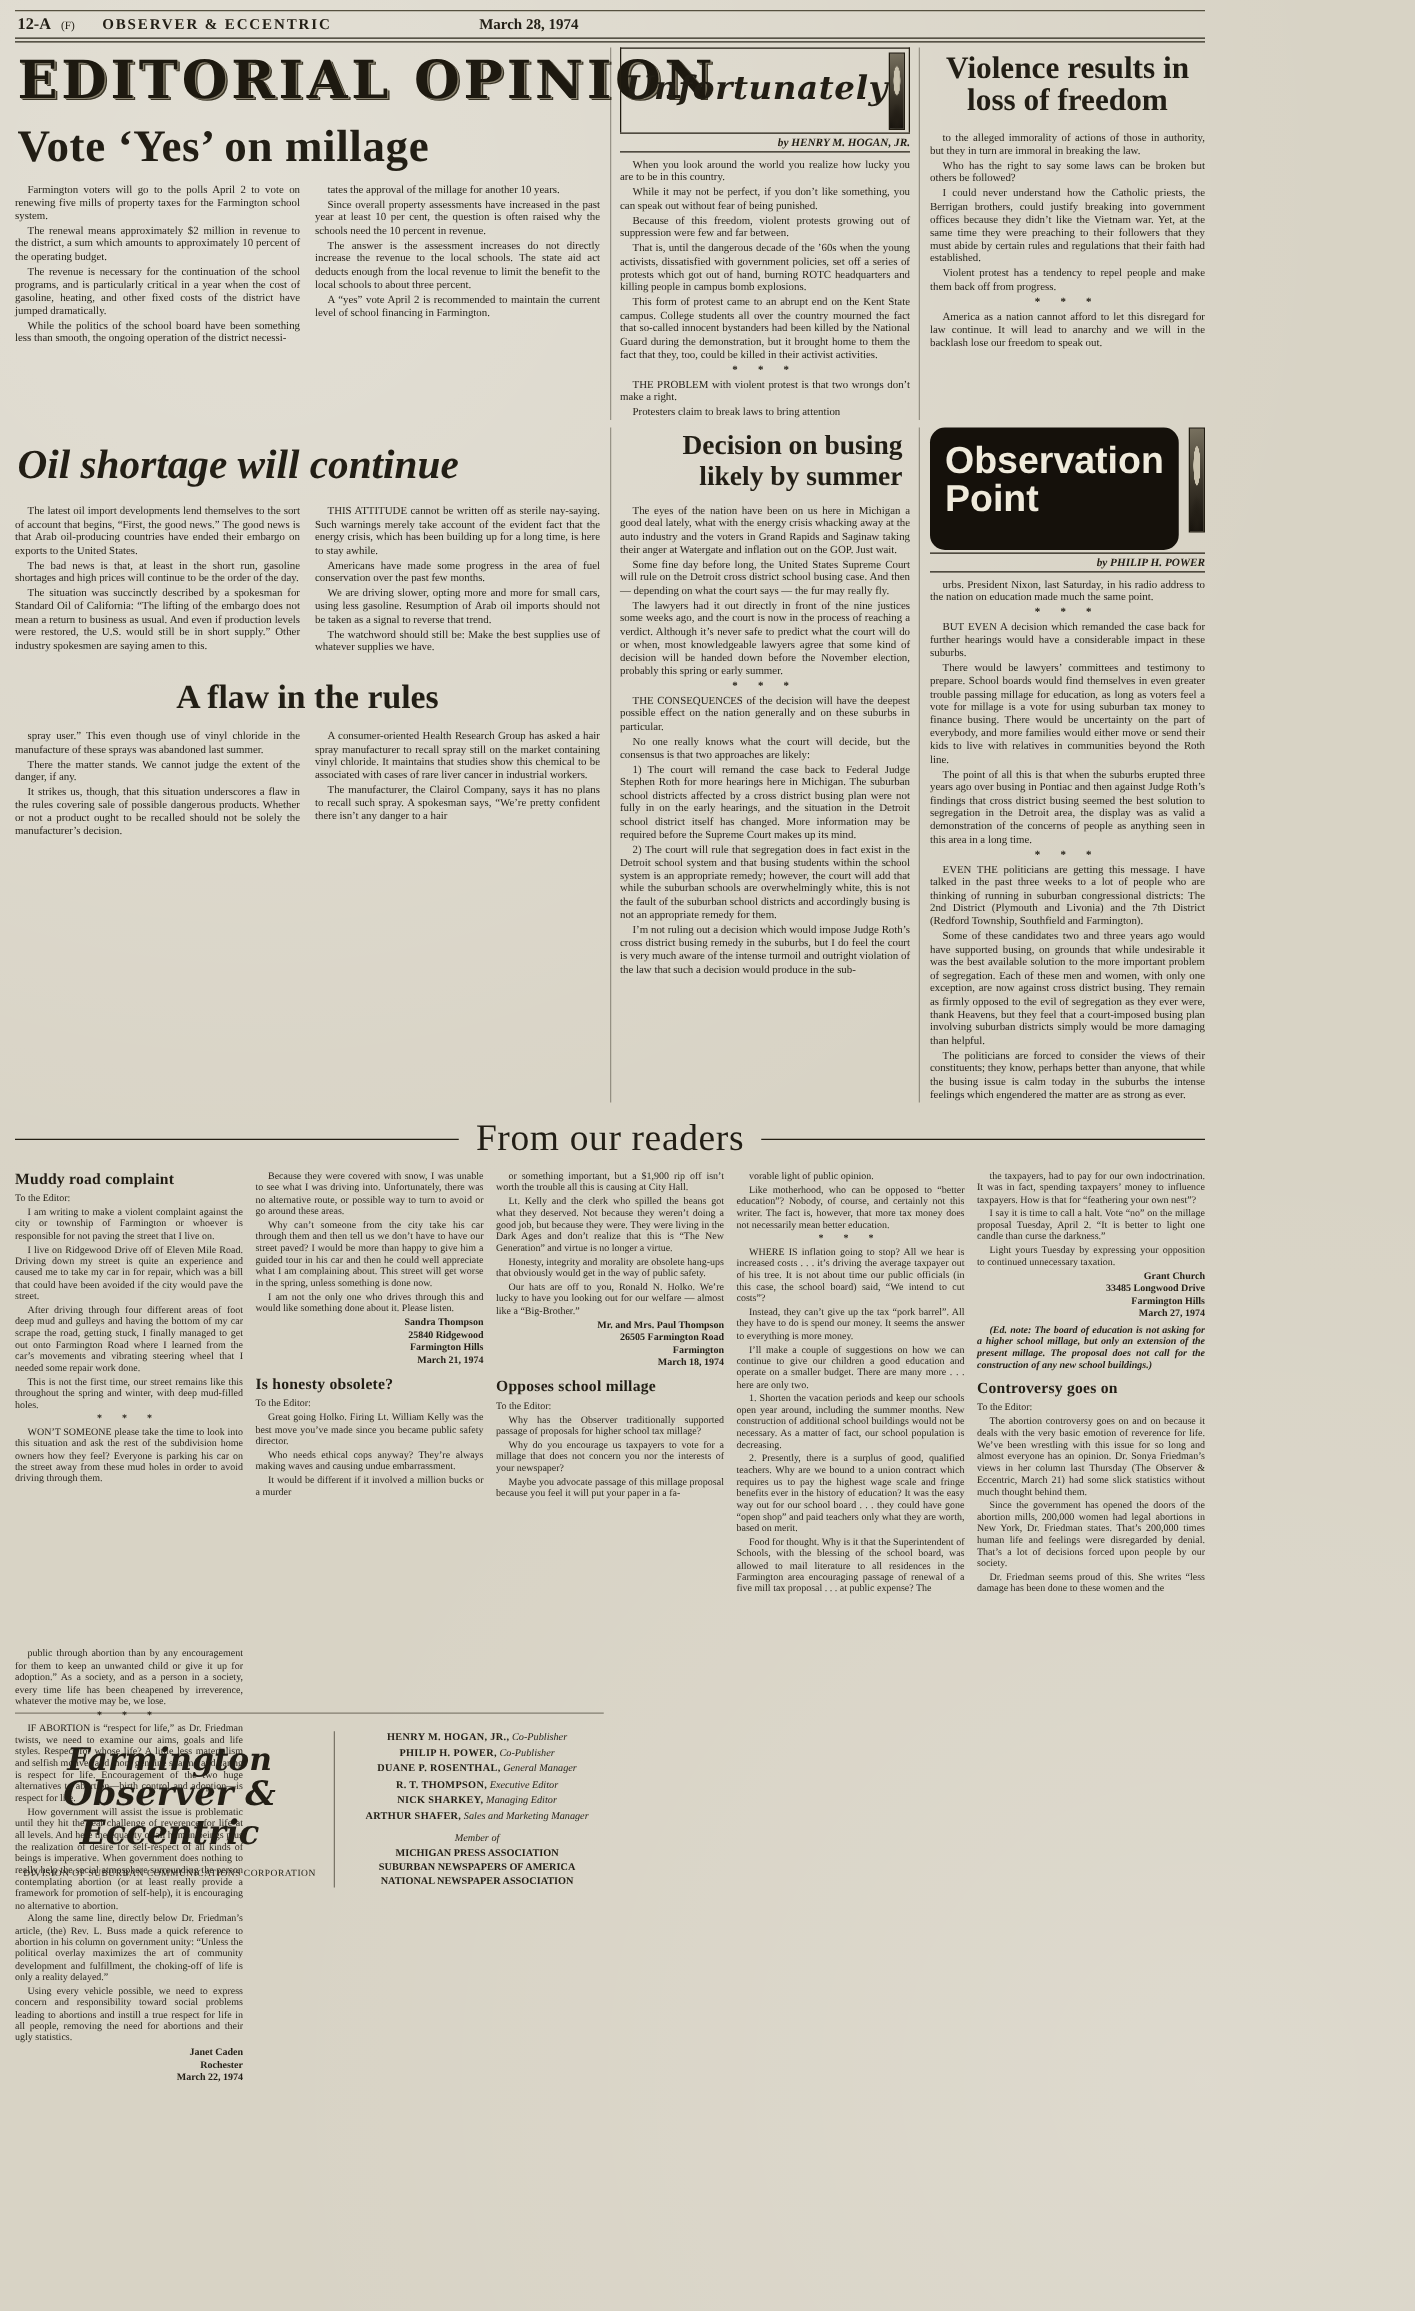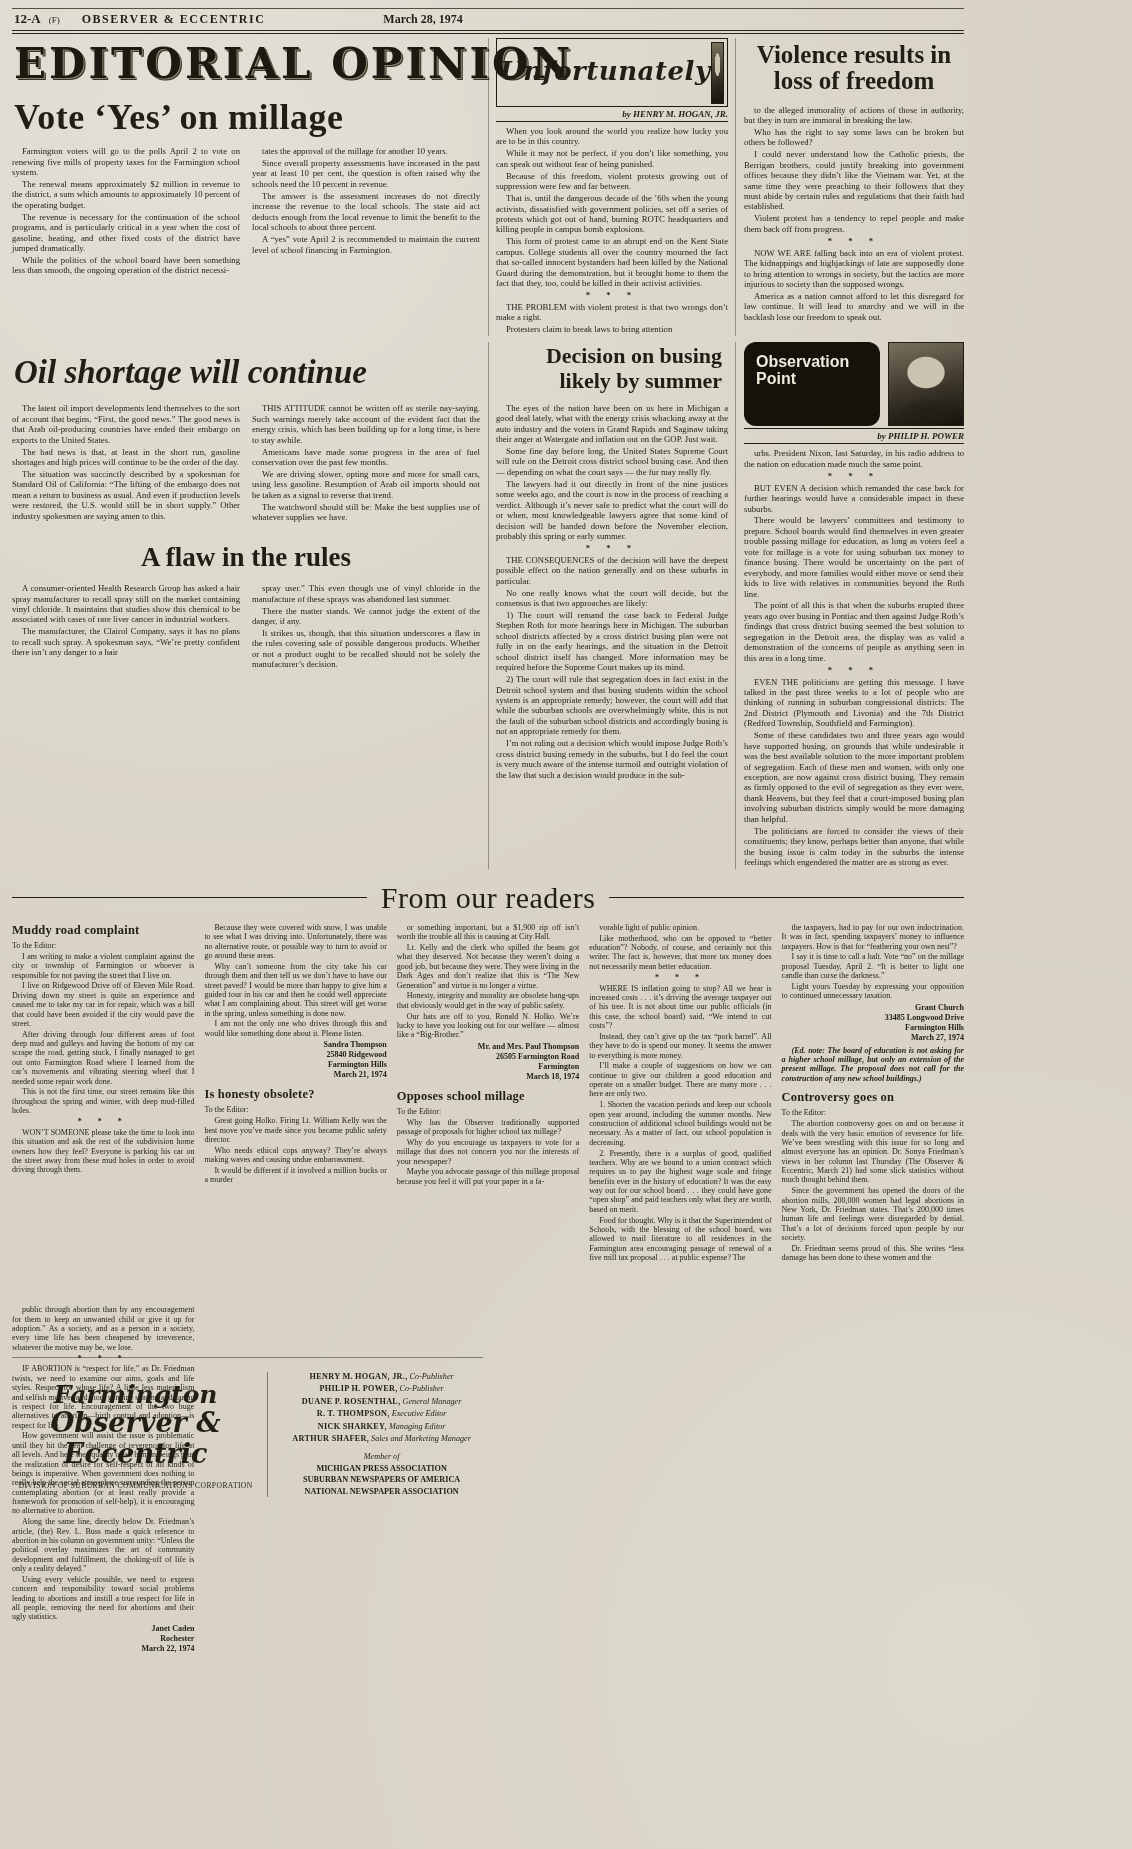--- a/index.html
+++ b/index.html
@@ -60,21 +60,21 @@
       radial-gradient(ellipse 58% 30% at 50% 88%, #221d15 0%, transparent 75%),
       linear-gradient(168deg, #78715f 0%, #3b352a 55%, #15110b 100%);
     border:1px solid #221d12;
   }
   .photo-hogan { width:58px; height:62px; }
   .photo-power { width:76px; height:84px; }
 
   
   .op-row { display:flex; gap:8px; align-items:stretch; margin-bottom:2px; }
   .op-logo { background:#15110b; color:#efeadb; border-radius:12px; flex:1; padding:12px 12px 24px;
-             font-family:"Liberation Sans",sans-serif; font-weight:bold; font-size:16px; line-height:1.02; }
+             font-family:"Liberation Sans",sans-serif; font-weight:bold; font-size:30px; line-height:1.02; }
   .op-logo span { display:block; }
 
   
   .readers { margin-top:12px; }
   .readers-head { display:flex; align-items:center; gap:14px; margin:2px 0 8px; }
   .readers-head .line { flex:1; border-top:1.6px solid #221d12; }
   .readers-title { font-size:30px; font-weight:normal; letter-spacing:.5px; }
   .readers-grid { position:relative; display:grid; grid-template-columns:repeat(5,1fr); column-gap:10px; min-height:775px; }
   .readers-grid .body { font-size:8px; line-height:1.17; }
   .letter-head { font-size:12.5px; font-weight:bold; margin:7px 0 3px; letter-spacing:.2px; }
@@ -151,21 +151,20 @@
       </div>
 
       <div>
         <h2 class="hl-violence">Violence results in loss of freedom</h2>
         <div class="body">
             <p>to the alleged immorality of actions of those in authority, but they in turn are immoral in breaking the law.</p>
             <p>Who has the right to say some laws can be broken but others be followed?</p>
             <p>I could never understand how the Catholic priests, the Berrigan brothers, could justify breaking into government offices because they didn’t like the Vietnam war. Yet, at the same time they were preaching to their followers that they must abide by certain rules and regulations that their faith had established.</p>
             <p>Violent protest has a tendency to repel people and make them back off from progress.</p>
             <p class="stars">* * *</p>
-            <p>NOW WE ARE falling back into an era of violent protest. The kidnappings and highjackings of late are supposedly done to bring attention to wrongs in society, but the tactics are more injurious to society than the supposed wrongs.</p>
             <p>America as a nation cannot afford to let this disregard for law continue. It will lead to anarchy and we will in the backlash lose our freedom to speak out.</p>
           </div>
       </div>
 
     </section>
 
     <section class="mid-zone">
 
       <div>
         <h1 class="hl-oil">Oil shortage will continue</h1>
@@ -178,27 +177,27 @@
           <div class="body">
               <p>THIS ATTITUDE cannot be written off as sterile nay-saying. Such warnings merely take account of the evident fact that the energy crisis, which has been building up for a long time, is here to stay awhile.</p>
               <p>Americans have made some progress in the area of fuel conservation over the past few months.</p>
               <p>We are driving slower, opting more and more for small cars, using less gasoline. Resumption of Arab oil imports should not be taken as a signal to reverse that trend.</p>
               <p>The watchword should still be: Make the best supplies use of whatever supplies we have.</p>
             </div>
         </div>
         <h2 class="hl-flaw">A flaw in the rules</h2>
         <div class="two-col">
           <div class="body">
-              <p>A consumer-oriented Health Research Group has asked a hair spray manufacturer to recall spray still on the market containing vinyl chloride. It maintains that studies show this chemical to be associated with cases of rare liver cancer in industrial workers.</p>
-              <p>The manufacturer, the Clairol Company, says it has no plans to recall such spray. A spokesman says, “We’re pretty confident there isn’t any danger to a hair</p>
-            </div>
-          <div class="body">
               <p>spray user.” This even though use of vinyl chloride in the manufacture of these sprays was abandoned last summer.</p>
               <p>There the matter stands. We cannot judge the extent of the danger, if any.</p>
               <p>It strikes us, though, that this situation underscores a flaw in the rules covering sale of possible dangerous products. Whether or not a product ought to be recalled should not be solely the manufacturer’s decision.</p>
+            </div>
+          <div class="body">
+              <p>A consumer-oriented Health Research Group has asked a hair spray manufacturer to recall spray still on the market containing vinyl chloride. It maintains that studies show this chemical to be associated with cases of rare liver cancer in industrial workers.</p>
+              <p>The manufacturer, the Clairol Company, says it has no plans to recall such spray. A spokesman says, “We’re pretty confident there isn’t any danger to a hair</p>
             </div>
         </div>
       </div>
 
       <div class="zone-mid">
         <h2 class="hl-busing">Decision on busing likely by summer</h2>
         <div class="body">
             <p>The eyes of the nation have been on us here in Michigan a good deal lately, what with the energy crisis whacking away at the auto industry and the voters in Grand Rapids and Saginaw taking their anger at Watergate and inflation out on the GOP. Just wait.</p>
             <p>Some fine day before long, the United States Supreme Court will rule on the Detroit cross district school busing case. And then — depending on what the court says — the fur may really fly.</p>
             <p>The lawyers had it out directly in front of the nine justices some weeks ago, and the court is now in the process of reaching a verdict. Although it’s never safe to predict what the court will do or when, most knowledgeable lawyers agree that some kind of decision will be handed down before the November election, probably this spring or early summer.</p>

